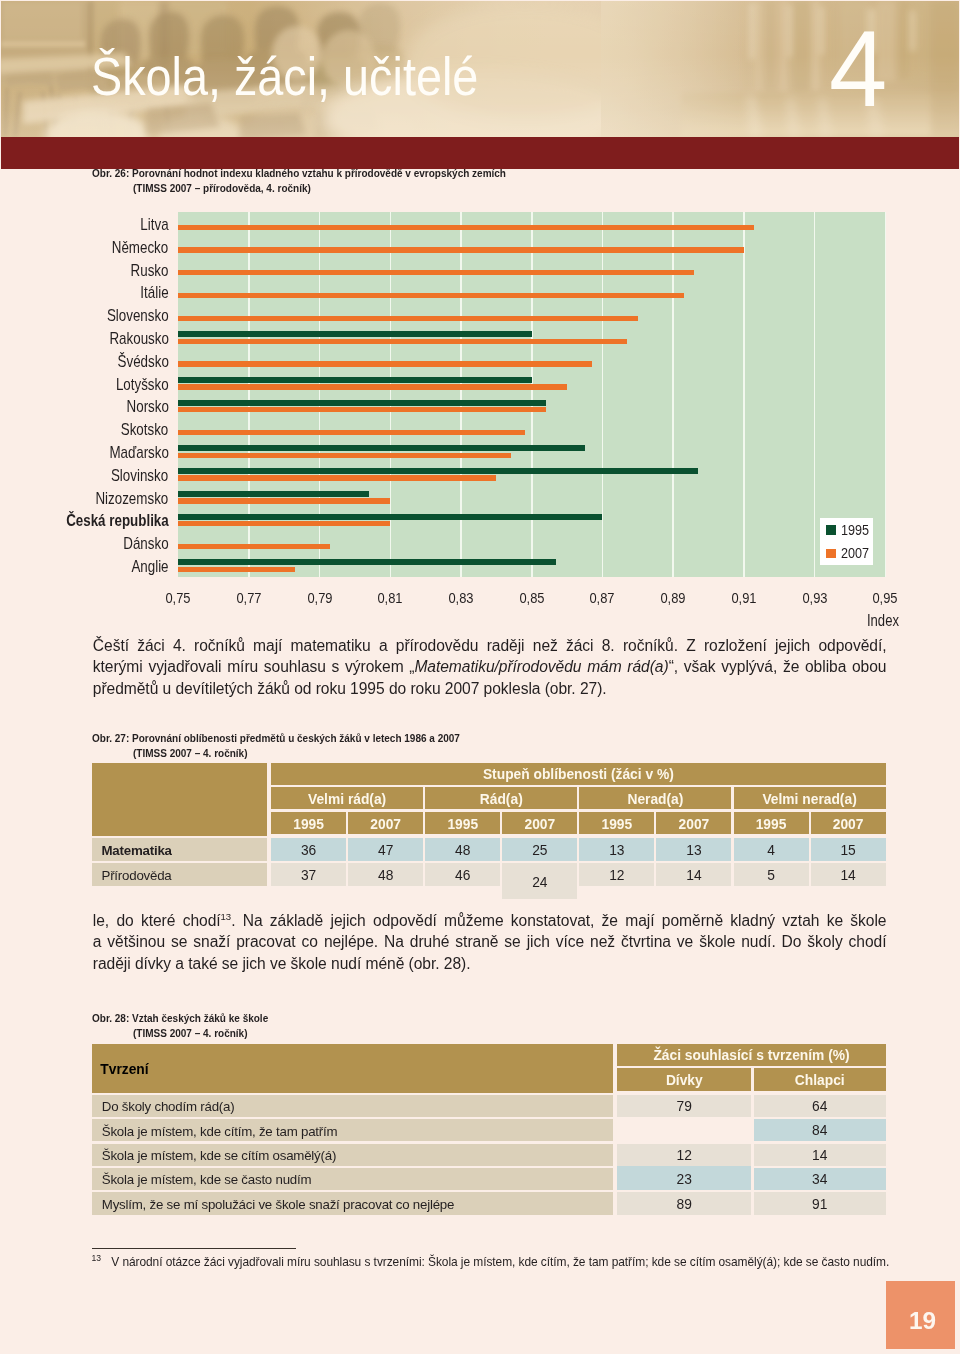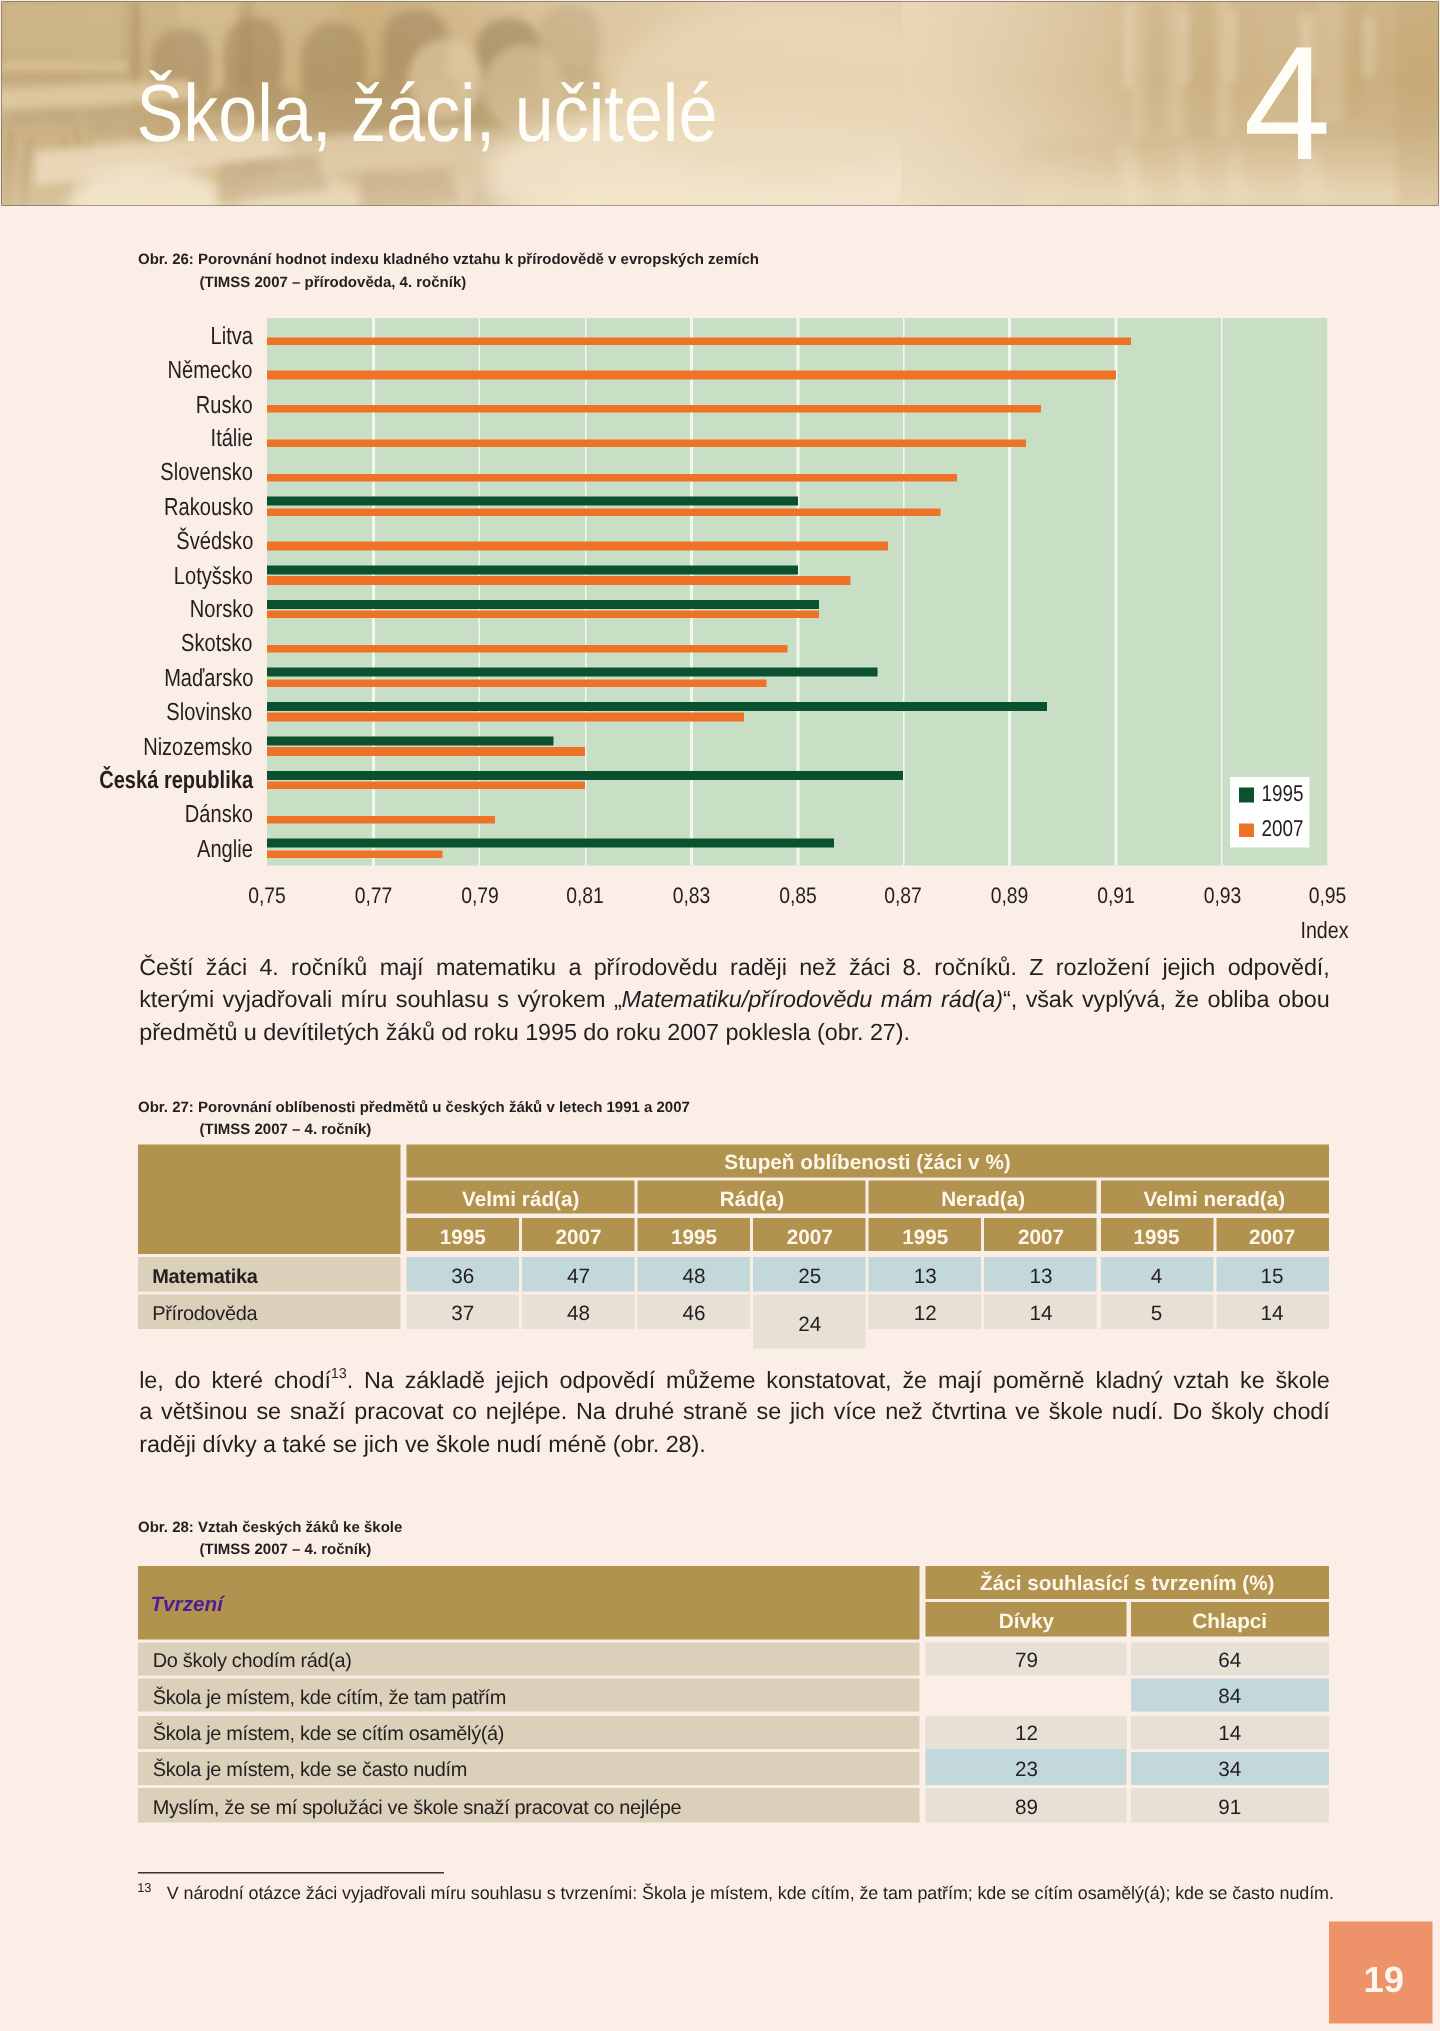--- a/index.html
+++ b/index.html
@@ -1,22 +1,22 @@
 <!DOCTYPE html>
 <html><head>
 <meta charset="utf-8">
 <title>Škola, žáci, učitelé</title>
 <style>
   html,body{margin:0;padding:0;}
   body{width:960px;height:1354px;background:#fbeee7;
        font-family:"Liberation Sans",sans-serif;position:relative;overflow:hidden;}
 
   
-  #header{position:absolute;left:1px;top:1px;width:958px;height:136px;overflow:hidden;
-          background:#000000;}
+  #header{position:absolute;left:1px;top:1px;width:958px;height:168px;overflow:hidden;
+          background:#7f1d1d;}
   .ph{position:absolute;}
   #header-title{position:absolute;left:89.6px;top:51.6px;font-size:54px;color:#fffdf8;
       font-family:"Liberation Sans",sans-serif;font-weight:400;line-height:46px;
       transform:scaleX(.866);transform-origin:left top;white-space:nowrap;}
   #chapter-num{position:absolute;left:828.0px;top:14.0px;font-size:108px;color:#fffdf8;
       font-family:"Liberation Sans",sans-serif;font-weight:400;line-height:108px;
       transform:scaleX(.97);transform-origin:left top;}
 
   
   .figcap{position:absolute;font-size:10px;font-weight:bold;color:#231f20;
@@ -53,22 +53,22 @@
   
   .t27-labelhdr,.t27-span,.t27-group,.t27-year,.t27-rowlabel,.t27-cell,
   .t28-corner,.t28-span,.t28-sub,.t28-rowlabel,.t28-cell{
       position:absolute;box-sizing:border-box;display:flex;align-items:center;
       justify-content:center;font-size:13.8px;color:#231f20;line-height:1;}
   .t27-labelhdr{background:#b2924f;}
   .t27-span,.t27-group,.t27-year{background:#b2924f;color:#fdf7ea;font-weight:bold;padding-top:3.4px;}
   .t27-rowlabel{background:#dbd0b9;justify-content:flex-start;padding-left:9.5px;padding-top:1.8px;font-size:13.3px;letter-spacing:-0.22px;}
   .t27-cell{background:#e7e0d5;padding-top:4px;}
   .t27-cell.r0{background:#c3d8da;}
-  .t28-corner{background:#b2924f;color:#4c1d95;font-weight:bold;
-              justify-content:flex-start;padding-left:8.0px;padding-top:3.4px;font-style:italic;}
+  .t28-corner{background:#b2924f;color:#000000;font-weight:bold;
+              justify-content:flex-start;padding-left:8.0px;padding-top:3.4px;}
   .t28-span,.t28-sub{background:#b2924f;color:#fdf7ea;font-weight:bold;padding-top:3.4px;}
   .t28-rowlabel{background:#dbd0b9;justify-content:flex-start;padding-left:9.5px;padding-top:1.8px;font-size:13.3px;letter-spacing:-0.22px;}
   .t28-cell.cream{background:#e7e0d5;padding-top:2.2px;}
   .t28-cell.blue{background:#c3d8da;padding-top:2.2px;}
 
   
   #fnrule{position:absolute;left:91.5px;top:1247.6px;width:204px;height:1.1px;background:#3a322c;}
   #footnote{position:absolute;left:91.5px;top:1254.9px;width:820px;font-size:11.95px;
             color:#231f20;line-height:15.6px;letter-spacing:-0.06px;white-space:nowrap;}
   #footnote .marker{font-size:8.6px;vertical-align:super;line-height:0;}
@@ -323,21 +323,21 @@
   <div class="legend-sw" style="left:826.3px;top:548.7px;background:#ee7328;"></div>
   <div class="legend-tx" style="left:841.2px;top:545.4px;">2007</div>
 
 <div class="bodytext" style="left:92.8px;top:634.5px;width:793.7px;">
   <span class="ln">Čeští žáci 4. ročníků mají matematiku a přírodovědu raději než žáci 8. ročníků. Z rozložení jejich odpovědí,</span>
     <span class="ln">kterými vyjadřovali míru souhlasu s výrokem „<i>Matematiku/přírodovědu mám rád(a)</i>“, však vyplývá, že obliba obou</span>
     <span class="ln last">předmětů u devítiletých žáků od roku 1995 do roku 2007 poklesla (obr. 27).</span>
 </div>
 
 <div class="figcap" style="left:92.0px;top:730.5px;">
-  <span>Obr. 27: Porovnání oblíbenosti předmětů u českých žáků v letech 1991 a 2007</span>
+  <span>Obr. 27: Porovnání oblíbenosti předmětů u českých žáků v letech 1986 a 2007</span>
   <span class="l2">(TIMSS 2007 – 4. ročník)</span>
 </div>
 
   <div class="t27-labelhdr" style="left:92.0px;top:762.6px;width:174.90px;height:73.40px;"></div>
   <div class="t27-span" style="left:271.10px;top:762.6px;width:614.50px;height:22.20px;">
     <span>Stupeň oblíbenosti (žáci v %)</span>
   </div>
   <div class="t27-group" style="left:271.10px;top:786.90px;width:152.05px;height:22.60px;">
     <span>Velmi rád(a)</span>
   </div>

